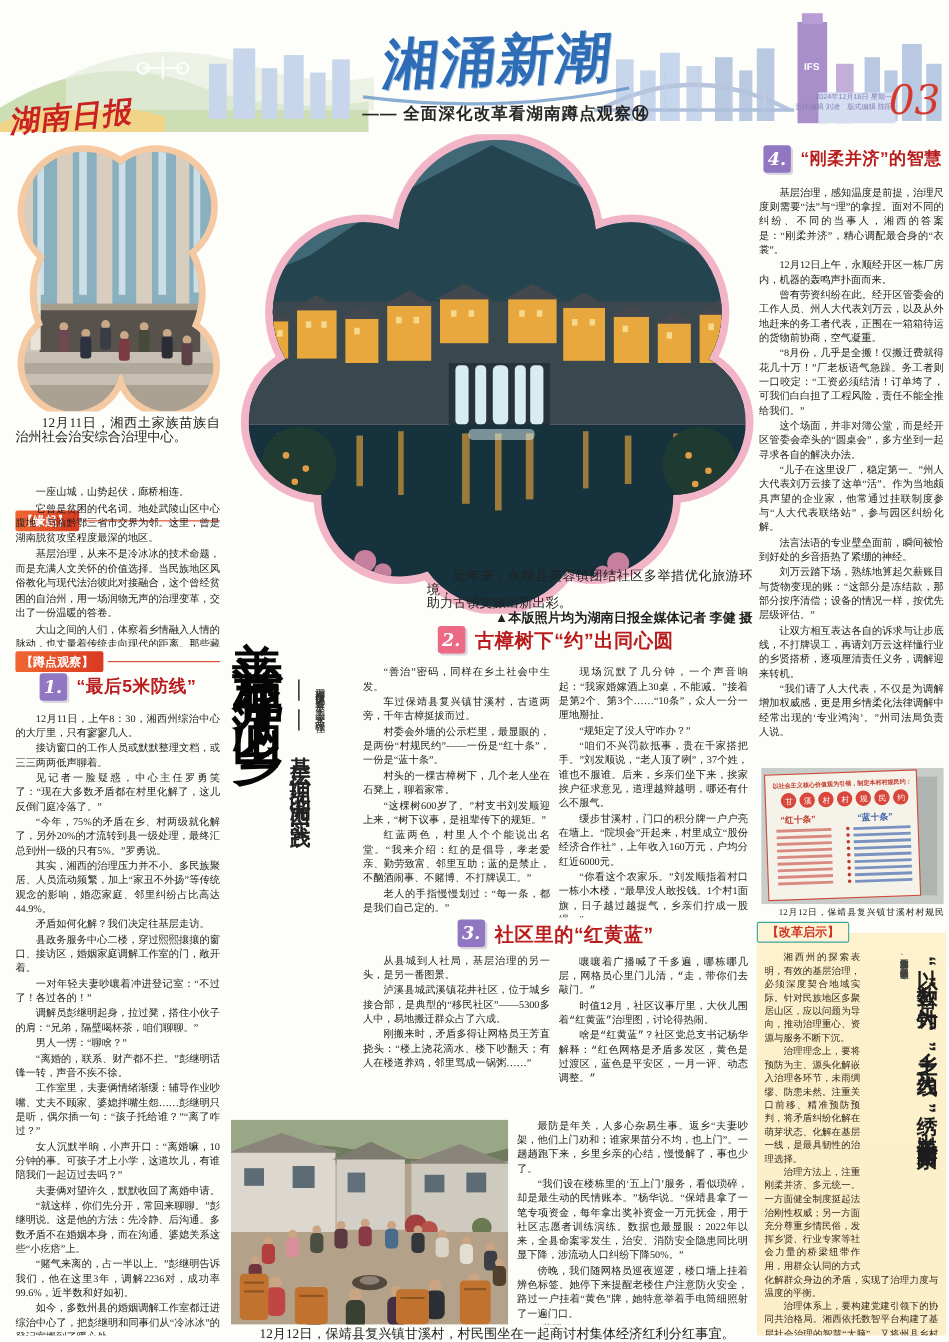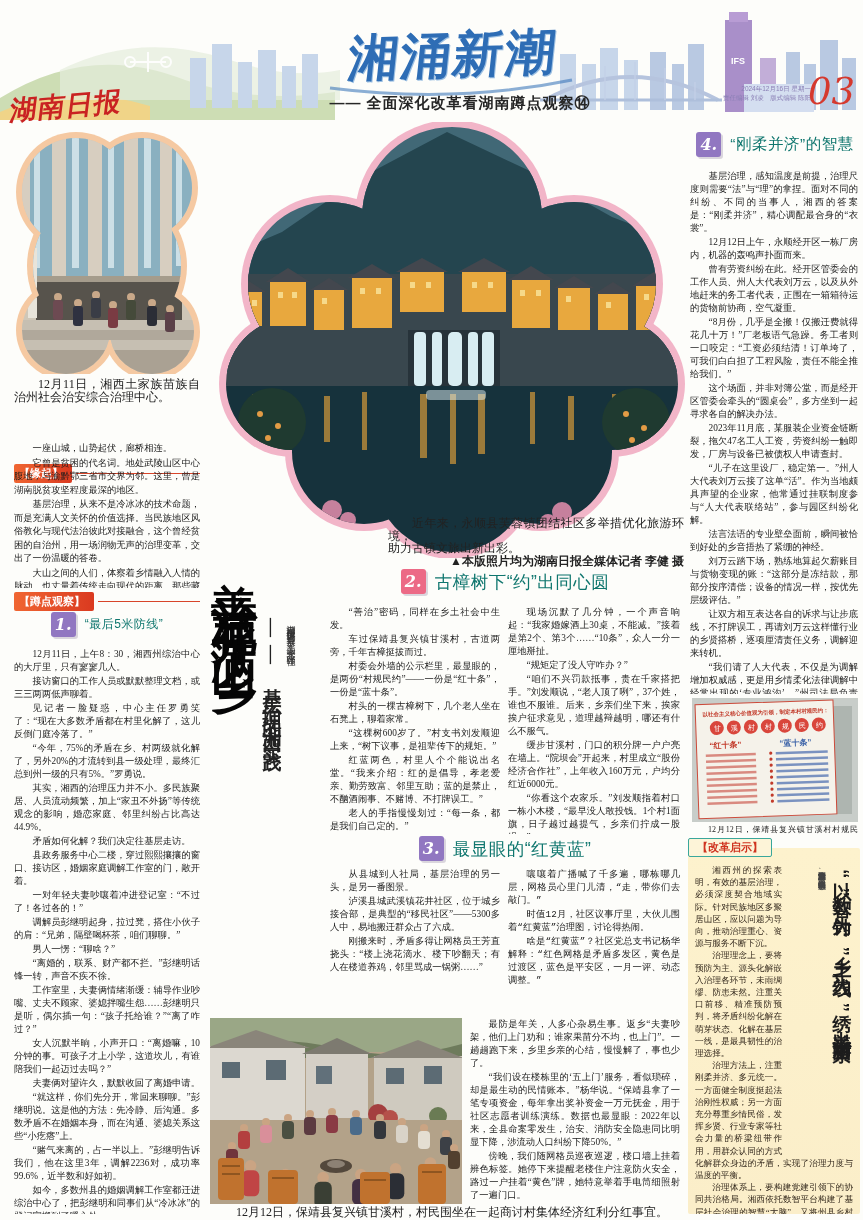--- a/index.html
+++ b/index.html
@@ -28,21 +28,21 @@
   .tagline{flex:1;height:1px;background:#d8452a;margin-left:4px;}
   .col{position:absolute;overflow:hidden;font-size:9.3px;line-height:13px;color:#1b1b1b;
         font-family:"Liberation Serif",serif;text-align:justify;}
   .col p{margin:0 0 1px 0;text-indent:2em;}
   .sec-head{position:absolute;display:flex;align-items:center;justify-content:center;gap:9px;}
   .num{width:25px;height:25px;border-radius:3px;color:#fff;flex:0 0 25px;
         font:italic 700 16px "DejaVu Serif",serif;display:flex;align-items:center;justify-content:center;
         box-shadow:2px 2px 0 rgba(60,40,90,.18);}
   .n1,.n3,.n4{background:#9177c1}
   .n2{background:#ec6a86}
-  .sec-title{font-size:17.5px;font-weight:400;color:#0f766e;letter-spacing:.5px;}
+  .sec-title{font-size:17.5px;font-weight:700;color:#b91c1c;letter-spacing:.5px;}
   
   .vt{position:absolute;writing-mode:vertical-rl;}
   .headline-v{font-size:46px;font-weight:900;color:#050505;letter-spacing:14px;
         font-family:"Liberation Sans",sans-serif;}
   .subhead-v{font-size:19px;font-weight:600;color:#222;letter-spacing:8px;
         font-family:"Liberation Serif",serif;}
   .byline-v{font-size:9px;color:#333;letter-spacing:1px;font-family:"Liberation Serif",serif;}
   
   .insight{position:absolute;left:688px;top:848px;width:172px;height:366px;
         background:linear-gradient(180deg,#fdf2cd,#fbeec9);border-radius:2px;
@@ -197,21 +197,21 @@
       <p>大山之间的人们，体察着乡情融入人情的脉动，也丈量着传统走向现代的距离。那些藏在烟火细节里的巧思、韧劲，正在这片土地上一点点汇聚成更坚实的力量。</p>
     </div>
 
   <div class="tagrow" style="left:14px;top:592px;width:186px;">
     <span class="tag">【蹲点观察】</span>
     <span class="tagline"></span>
   </div>
 
   <div class="sec-head" style="left:14px;top:612px;width:186px;">
     <span class="num n1">1.</span>
-    <span class="sec-title" style="font-size:12px;">“最后5米防线”</span>
+    <span class="sec-title" style="font-size:16px;">“最后5米防线”</span>
   </div>
   <div class="col" style="left:14px;top:648px;width:186px;height:566px;">
       <p>12月11日，上午8：30，湘西州综治中心的大厅里，只有寥寥几人。</p>
       <p>接访窗口的工作人员或默默整理文档，或三三两两低声聊着。</p>
       <p>见记者一脸疑惑，中心主任罗勇笑了：“现在大多数矛盾都在村里化解了，这儿反倒门庭冷落了。”</p>
       <p>“今年，75%的矛盾在乡、村两级就化解了，另外20%的才流转到县一级处理，最终汇总到州一级的只有5%。”罗勇说。</p>
       <p>其实，湘西的治理压力并不小。多民族聚居、人员流动频繁，加上“家丑不外扬”等传统观念的影响，婚恋家庭、邻里纠纷占比高达44.9%。</p>
       <p>矛盾如何化解？我们决定往基层走访。</p>
       <p>县政务服务中心二楼，穿过熙熙攘攘的窗口、接访区，婚姻家庭调解工作室的门，敞开着。</p>
       <p>一对年轻夫妻吵嚷着冲进登记室：“不过了！各过各的！”</p>
@@ -369,21 +369,21 @@
   <div class="col" style="left:508px;top:606px;width:172px;height:228px;">
       <p>现场沉默了几分钟，一个声音响起：“我家婚嫁酒上30桌，不能减。”接着是第2个、第3个……“10条”，众人一分一厘地掰扯。</p>
       <p>“规矩定了没人守咋办？”</p>
       <p>“咱们不兴罚款抵事，贵在千家搭把手。”刘发顺说，“老人顶了咧”，37个姓，谁也不服谁。后来，乡亲们坐下来，挨家挨户征求意见，道理越辩越明，哪还有什么不服气。</p>
       <p>缓步甘溪村，门口的积分牌一户户亮在墙上。“院坝会”开起来，村里成立“股份经济合作社”，上年收入160万元，户均分红近6000元。</p>
       <p>“你看这个农家乐。”刘发顺指着村口一栋小木楼，“最早没人敢投钱。1个村1面旗，日子越过越提气，乡亲们拧成一股绳。”</p>
     </div>
 
   <div class="sec-head" style="left:330px;top:836px;width:350px;">
     <span class="num n3">3.</span>
-    <span class="sec-title">最显眼的“红黄蓝”</span>
+    <span class="sec-title">社区里的“红黄蓝”</span>
   </div>
   <div class="col" style="left:330px;top:868px;width:170px;height:146px;">
       <p>从县城到人社局，基层治理的另一头，是另一番图景。</p>
       <p>泸溪县城武溪镇花井社区，位于城乡接合部，是典型的“移民社区”——5300多人中，易地搬迁群众占了六成。</p>
       <p>刚搬来时，矛盾多得让网格员王芳直挠头：“楼上浇花滴水、楼下吵翻天；有人在楼道养鸡，邻里骂成一锅粥……”</p>
     </div>
   <div class="col" style="left:508px;top:868px;width:172px;height:146px;font-family:Liberation Mono, monospace;">
       <p>嚷嚷着广播喊了千多遍，哪栋哪几层，网格员心里门儿清，“走，带你们去敲门。”</p>
       <p>时值12月，社区议事厅里，大伙儿围着“红黄蓝”治理图，讨论得热闹。</p>
       <p>啥是“红黄蓝”？社区党总支书记杨华解释：“红色网格是矛盾多发区，黄色是过渡区，蓝色是平安区，一月一评、动态调整。”</p>
@@ -467,21 +467,20 @@
   <div class="sec-head" style="left:690px;top:132px;width:170px;">
     <span class="num n4">4.</span>
     <span class="sec-title" style="font-size:15.5px;">“刚柔并济”的智慧</span>
   </div>
   <div class="col" style="left:690px;top:170px;width:168px;height:524px;">
       <p>基层治理，感知温度是前提，治理尺度则需要“法”与“理”的拿捏。面对不同的纠纷、不同的当事人，湘西的答案是：“刚柔并济”，精心调配最合身的“衣裳”。</p>
       <p>12月12日上午，永顺经开区一栋厂房内，机器的轰鸣声扑面而来。</p>
       <p>曾有劳资纠纷在此。经开区管委会的工作人员、州人大代表刘万云，以及从外地赶来的务工者代表，正围在一箱箱待运的货物前协商，空气凝重。</p>
       <p>“8月份，几乎是全搬！仅搬迁费就得花几十万！”厂老板语气急躁。务工者则一口咬定：“工资必须结清！订单垮了，可我们白白担了工程风险，责任不能全推给我们。”</p>
       <p>这个场面，并非对簿公堂，而是经开区管委会牵头的“圆桌会”，多方坐到一起寻求各自的解决办法。</p>
-      <p>2023年11月底，某服装企业资金链断裂，拖欠47名工人工资，劳资纠纷一触即发，厂房与设备已被债权人申请查封。</p>
       <p>“儿子在这里设厂，稳定第一。”州人大代表刘万云接了这单“活”。作为当地颇具声望的企业家，他常通过挂联制度参与“人大代表联络站”，参与园区纠纷化解。</p>
       <p>法言法语的专业壁垒面前，瞬间被恰到好处的乡音捂热了紧绷的神经。</p>
       <p>刘万云踏下场，熟练地算起欠薪账目与货物变现的账：“这部分是冻结款，那部分按序清偿；设备的情况一样，按优先层级评估。”</p>
       <p>让双方相互表达各自的诉求与让步底线，不打牌误工，再请刘万云这样懂行业的乡贤搭桥，逐项厘清责任义务，调解迎来转机。</p>
       <p>“我们请了人大代表，不仅是为调解增加权威感，更是用乡情柔化法律调解中经常出现的‘专业鸿沟’。”州司法局负责人说。</p>
     </div>
 
   <figure style="left:692px;top:698px;width:166px;height:124px;">
     <svg width="166" height="124" viewBox="0 0 166 124">
       <rect width="166" height="124" fill="#c8cdc9"></rect>

